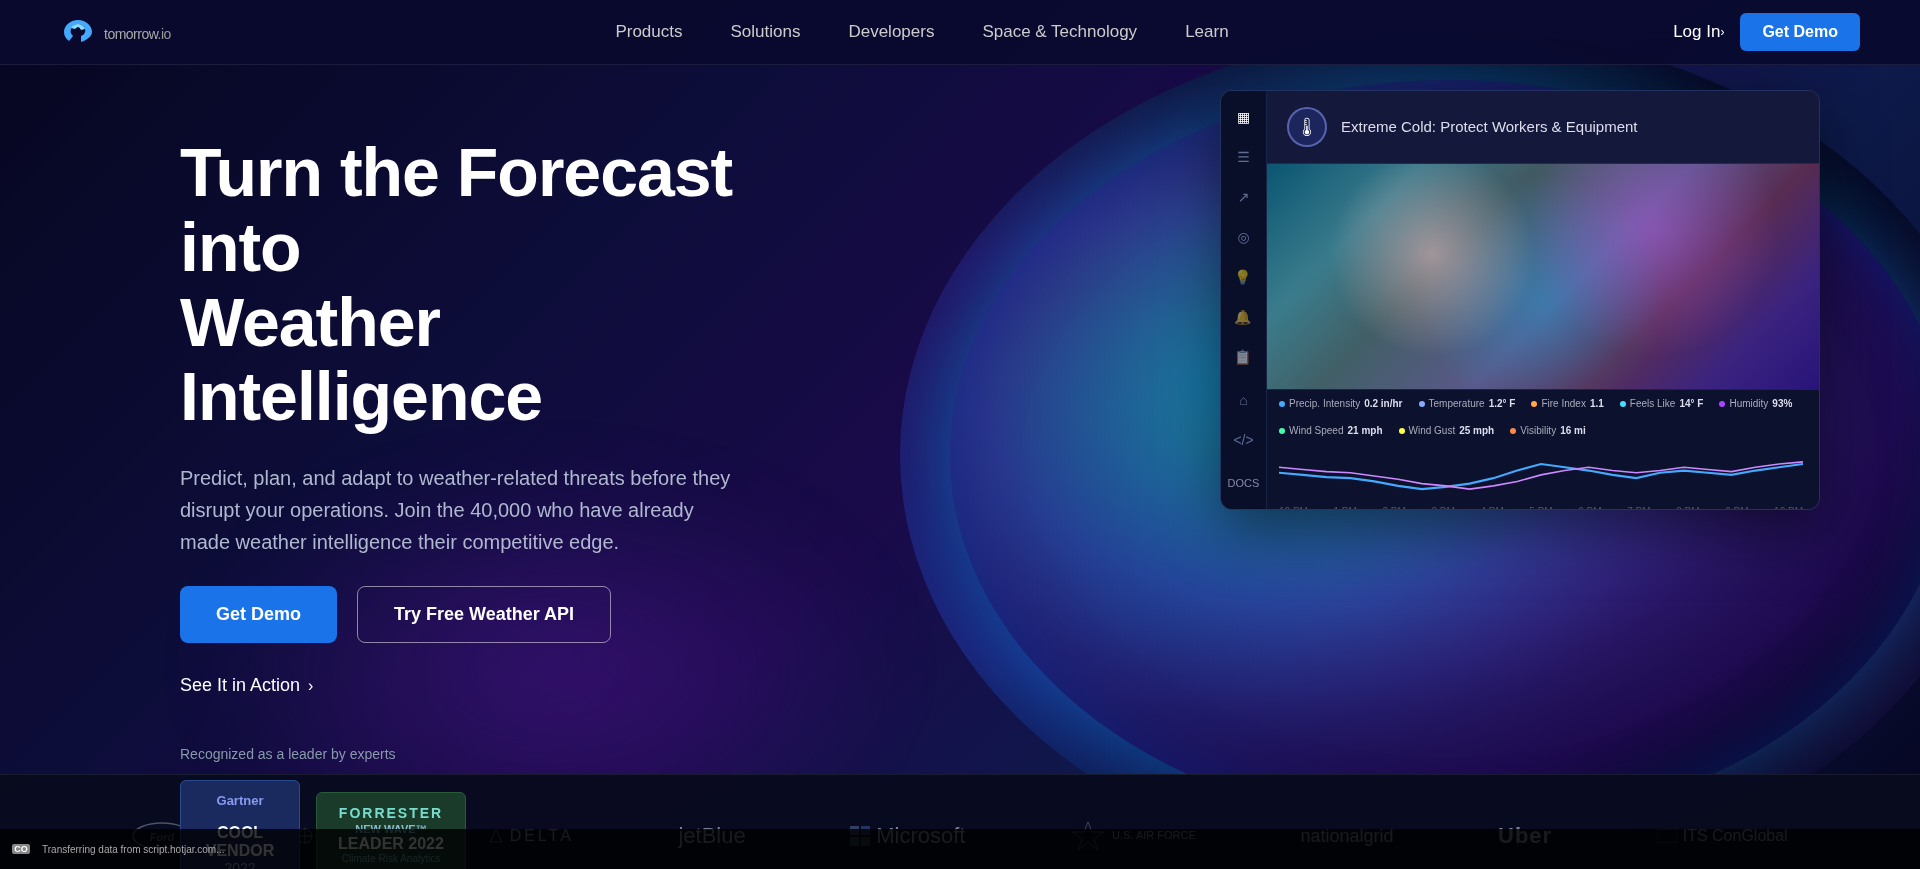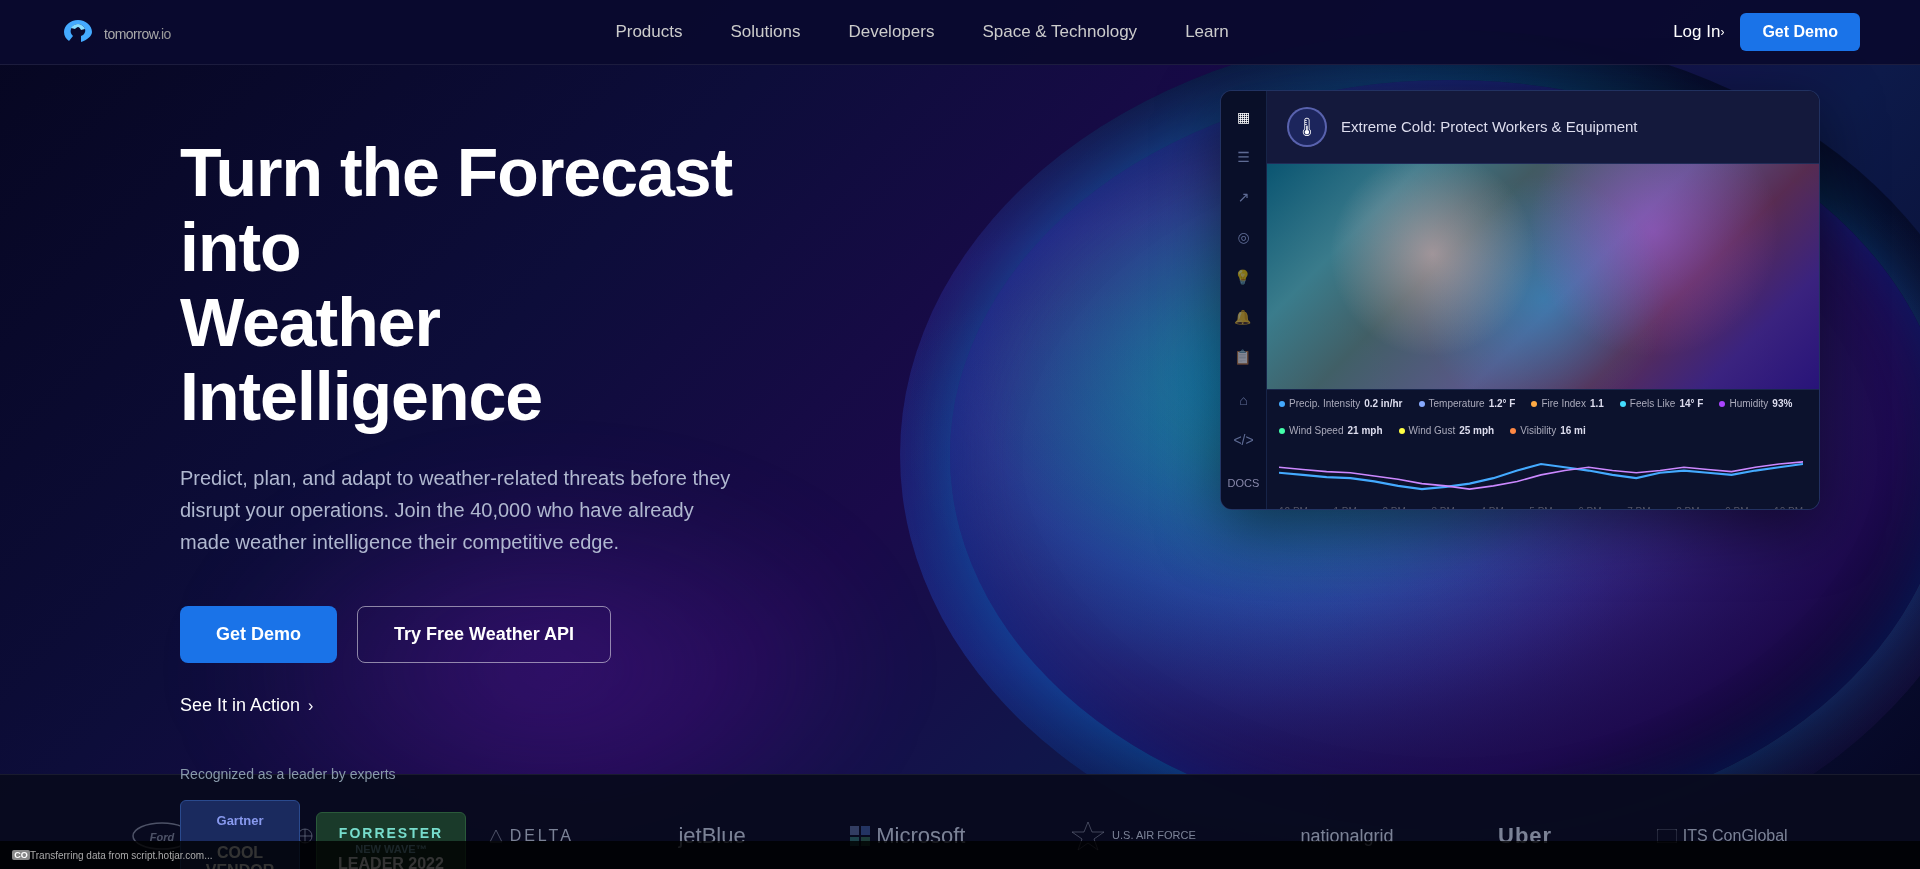--- a/index.html
+++ b/index.html
@@ -88,21 +88,21 @@
       padding: 70px 0 0 180px;
       max-width: 780px;
     }
     .hero-title {
       font-size: 68px; font-weight: 800; color: #fff;
       line-height: 1.1; letter-spacing: -1px;
       margin-bottom: 28px;
     }
     .hero-subtitle {
       font-size: 20px; color: #b0b8d0; line-height: 1.6;
-      margin-bottom: 48px; max-width: 560px;
+      margin-bottom: 28px; max-width: 560px;
     }
     .hero-btns { display: flex; align-items: center; gap: 20px; margin-bottom: 32px; }
     .btn-primary {
       background: #1a73e8; color: #fff;
       padding: 18px 36px; border-radius: 8px;
       font-size: 18px; font-weight: 600; cursor: pointer;
       border: none;
     }
     .btn-secondary {
       background: transparent; color: #fff;
@@ -247,23 +247,23 @@
       display: flex; align-items: center; gap: 6px;
       white-space: nowrap;
       margin-top: 28px;
     }
     .logo-item svg { opacity: 0.6; }
 
     
     .bottom-bar {
       position: fixed; bottom: 0; left: 0; right: 0;
       background: rgba(0,0,0,0.8);
-      height: 28px;
+      height: 40px;
       display: flex; align-items: center;
-      padding: 0 12px; gap: 0;
+      padding: 0 12px; gap: 12px;
       z-index: 200;
     }
     .bottom-icon { width: 18px; height: 10px; background: #888; border-radius: 2px; display: flex; align-items: center; justify-content: center; }
     .bottom-text { font-size: 10px; color: #aaa; }
   </style>
 </head>
 <body>
 
 <nav>
   <div class="nav-logo">

